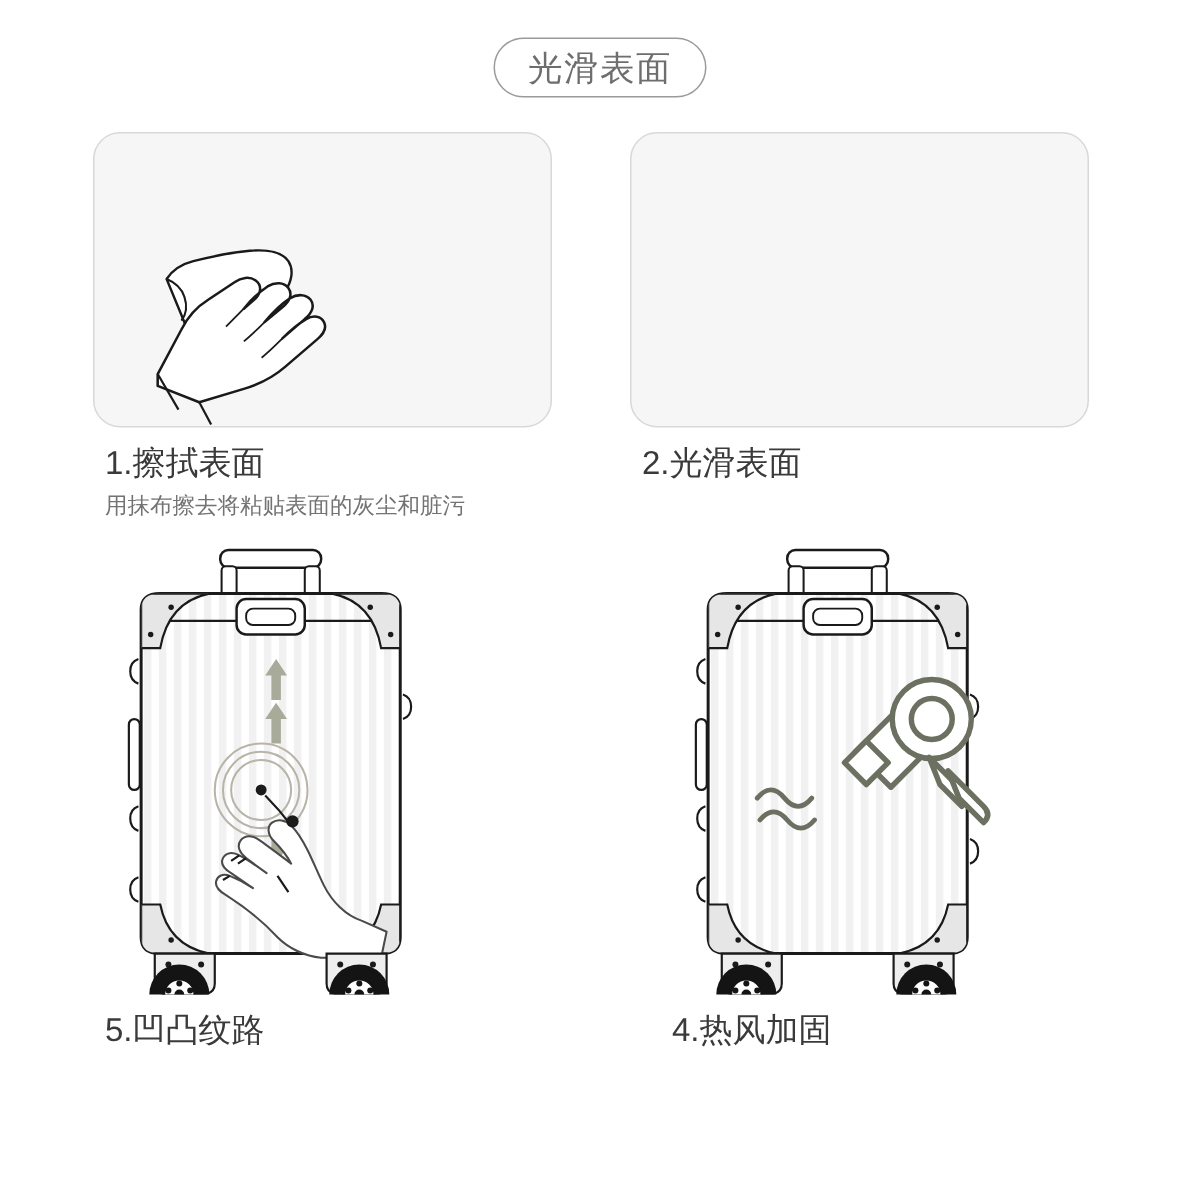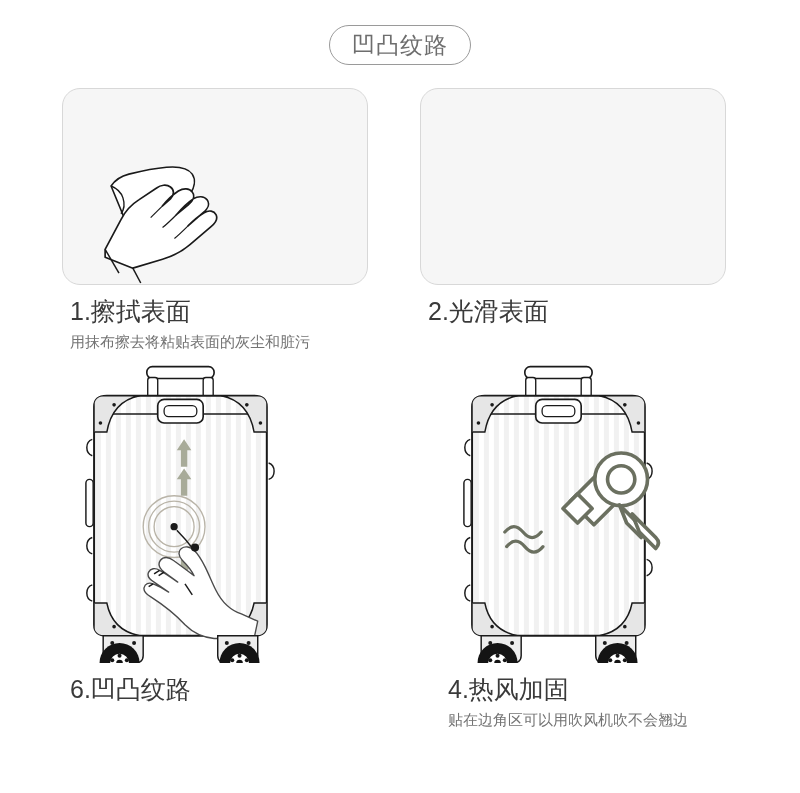--- a/index.html
+++ b/index.html
@@ -63,40 +63,40 @@
     height: 300px;
     position: relative;
     overflow: visible;
   }
 
   .step-caption {
     margin-top: 10px;
     padding-left: 8px;
   }
   .step-title {
-    font-size: 25px;
+    font-size: 22px;
     color: #3a3a3a;
     line-height: 1.3;
     white-space: nowrap;
   }
   .step-desc {
     font-size: 15px;
     color: #737373;
     line-height: 1.45;
     margin-top: 3px;
     white-space: nowrap;
   }
 
   .svg-fill { display: block; width: 100%; height: 100%; }
 </style>
 </head>
 <body>
 
 <div id="title-pill">
-  <span class="title-text">凹凸纹路</span>
+  <span class="title-text">光滑表面</span>
 </div>
 
 <div class="step" id="step-1">
   <div class="panel-card">
     <svg class="svg-fill" viewBox="0 0 306 197">
 
       <path d="M48 98 C52 92 58 88 66 86 C78 83 92 80 104 79 C116 78 126 80 130 86
                C134 92 132 100 128 106 C124 112 118 116 112 118
                L118 132 L112 148 L98 156 L60 167 L48 162 L54 148 L62 132 Z" fill="#ffffff" stroke="#1a1a1a" stroke-width="1.6" stroke-linejoin="round"></path>
 
@@ -240,21 +240,21 @@
         <circle cx="180" cy="330" r="3.6" fill="#141414"></circle>
         <circle cx="180" cy="322" r="2.2" fill="#141414"></circle>
         <circle cx="188" cy="327" r="2.2" fill="#141414"></circle>
         <circle cx="185" cy="337" r="2.2" fill="#141414"></circle>
         <circle cx="175" cy="337" r="2.2" fill="#141414"></circle>
         <circle cx="172" cy="327" r="2.2" fill="#141414"></circle>
       </g>
     </svg>
   </div>
   <div class="step-caption">
-    <div class="step-title">6.凹凸纹路</div>
+    <div class="step-title">5.凹凸纹路</div>
   </div>
 </div>
 
 <div class="step" id="step-4">
   <div class="panel-plain">
     <svg class="svg-fill" viewBox="0 0 306 330">
       <defs>
         <pattern id="ribs4" width="11" height="10" patternUnits="userSpaceOnUse">
           <rect width="11" height="10" fill="#ffffff"></rect>
           <rect x="0" y="0" width="5.5" height="10" fill="#f1f1f1"></rect>
@@ -340,15 +340,14 @@
         <circle cx="180" cy="322" r="2.2" fill="#141414"></circle>
         <circle cx="188" cy="327" r="2.2" fill="#141414"></circle>
         <circle cx="185" cy="337" r="2.2" fill="#141414"></circle>
         <circle cx="175" cy="337" r="2.2" fill="#141414"></circle>
         <circle cx="172" cy="327" r="2.2" fill="#141414"></circle>
       </g>
     </svg>
   </div>
   <div class="step-caption">
     <div class="step-title">4.热风加固</div>
-    <div class="step-desc">贴在边角区可以用吹风机吹不会翘边</div>
   </div>
 </div>
 
 </body></html>

